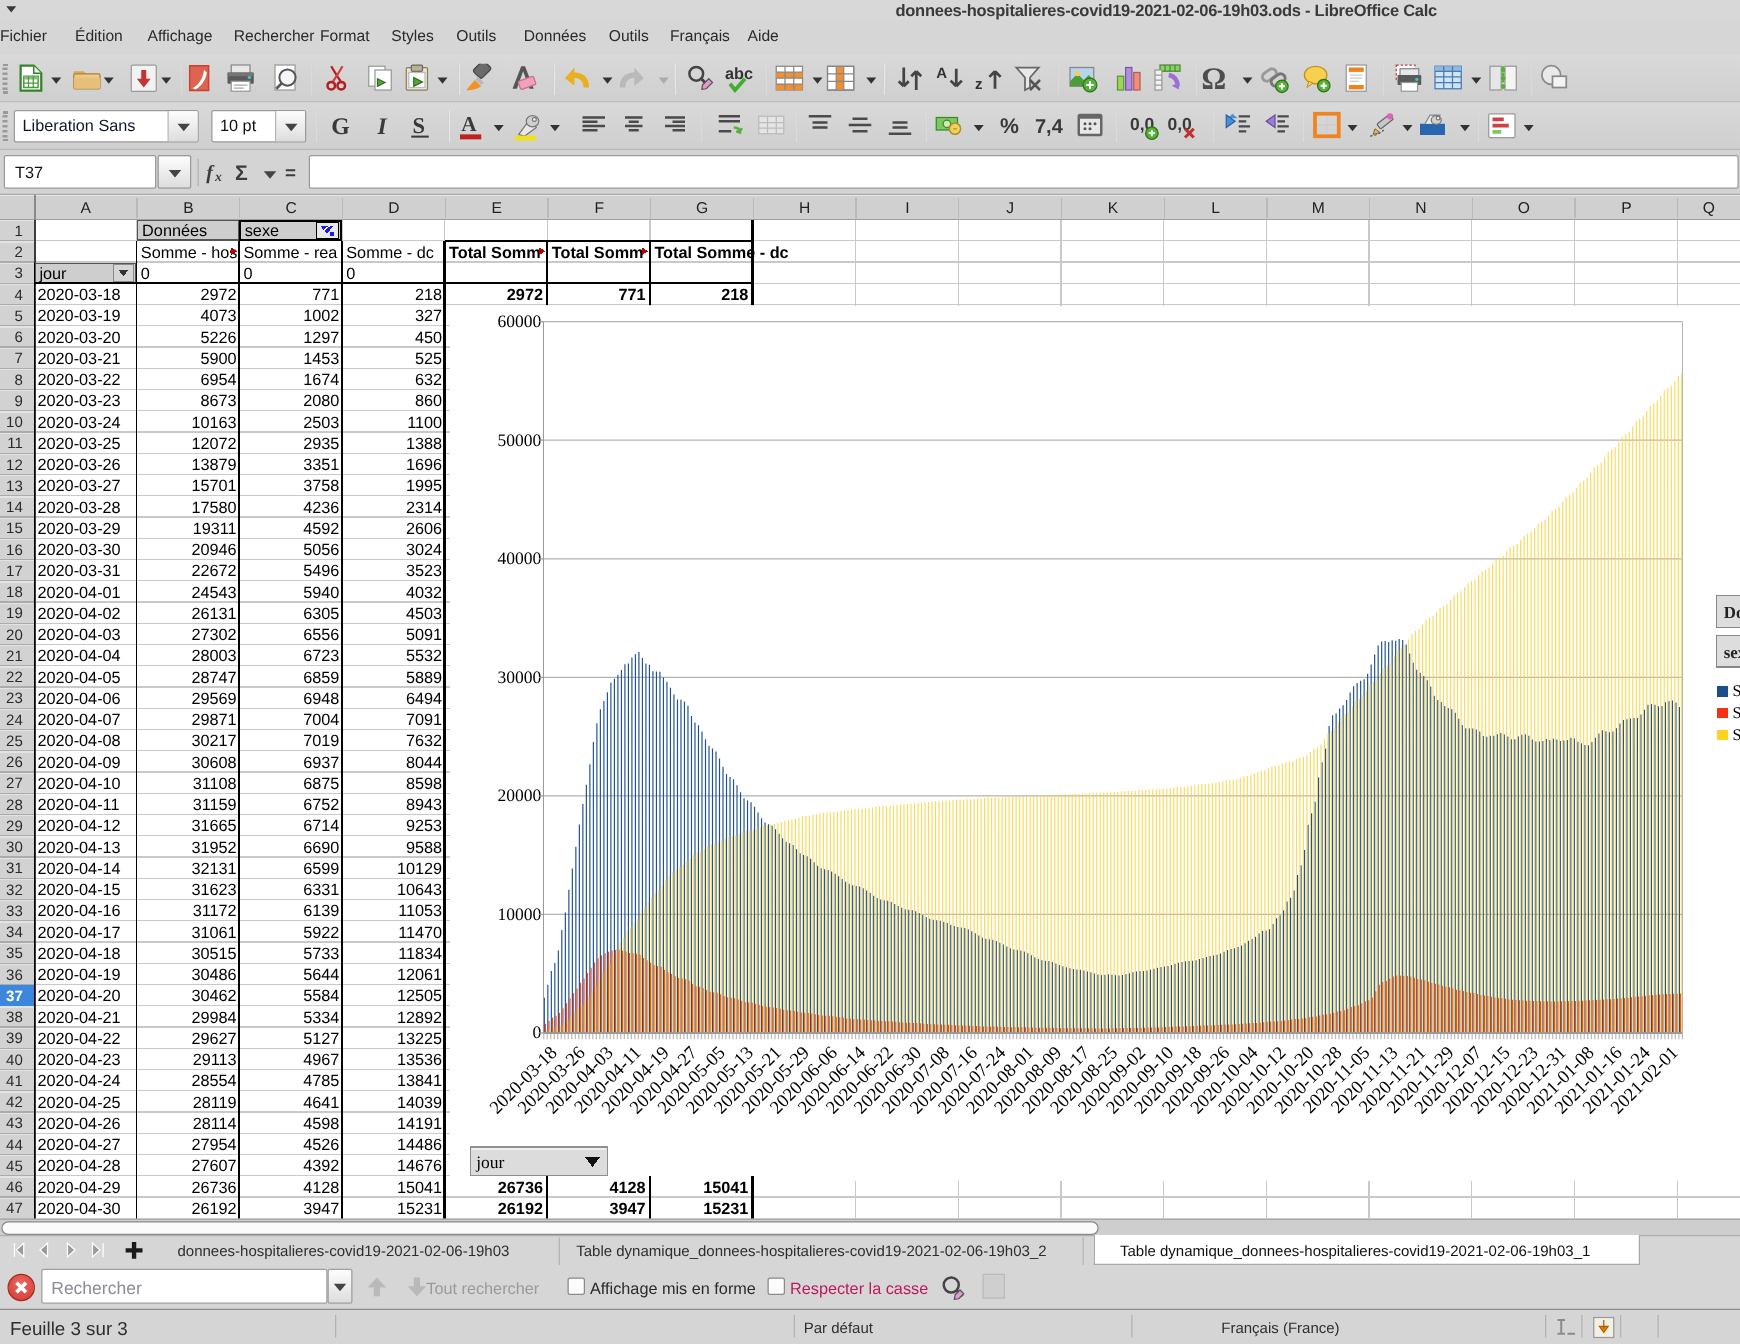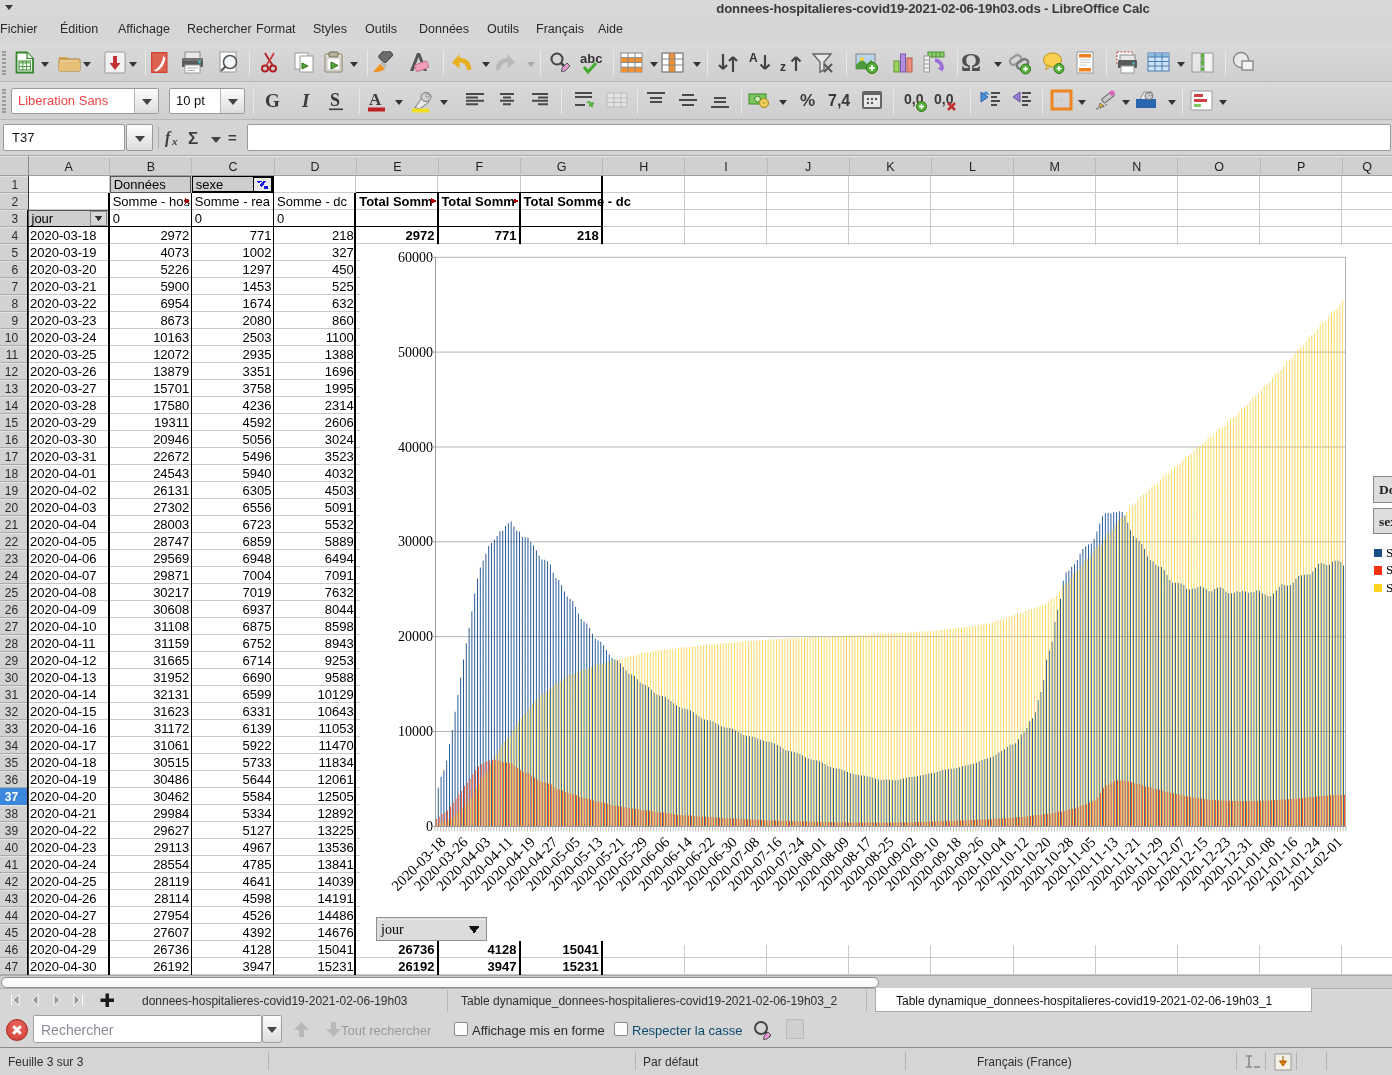--- a/index.html
+++ b/index.html
@@ -213,21 +213,21 @@
     <circle cx="11.5" cy="11.5" r="1.8" fill="#58b03c"></circle>
     <circle cx="11.5" cy="18" r="1.8" fill="#58b03c"></circle>
   </svg>
 <svg style="position:absolute;left:1232px;top:51px" width="24" height="24" viewBox="0 0 24 24">
     <circle cx="9" cy="9" r="7.5" fill="#e9e9e9" stroke="#8a8a8a" stroke-width="1.4"></circle>
     <rect x="10" y="10" width="11" height="9" fill="#f4f4f4" stroke="#8a8a8a" stroke-width="1.4"></rect>
   </svg>
 <div class="abs" style="left:0;top:82px;width:1392px;height:38px;background:linear-gradient(#d9d9d9,#cfcfcf);border-bottom:1px solid #b8b8b8"></div>
 <div class="abs" style="left:2px;top:89px;width:3px;height:24px;border-left:2px dotted #9a9a9a;border-right:2px dotted #9a9a9a"></div>
 <div style="position:absolute;left:11px;top:88px;width:148px;height:26px;background:#fff;border:1px solid #9a9a9a;border-radius:2px;">
-<span style="position:absolute;left:6px;top:4px;font-size:13px;color:#ef4444">Liberation Sans</span>
+<span style="position:absolute;left:6px;top:4px;font-size:13px;color:#0f172a">Liberation Sans</span>
 <div style="position:absolute;right:0;top:0;width:24px;height:24px;border-left:1px solid #b5b5b5;background:linear-gradient(#fdfdfd,#ddd);">
       <div style="position:absolute;left:7px;top:10px;width:0;height:0;border:5px solid transparent;border-top:6px solid #444"></div>
     </div>
   </div>
 <div style="position:absolute;left:169px;top:88px;width:76px;height:26px;background:#fff;border:1px solid #9a9a9a;border-radius:2px;">
 <span style="position:absolute;left:6px;top:4px;font-size:13px;color:#111">10 pt</span>
 <div style="position:absolute;right:0;top:0;width:24px;height:24px;border-left:1px solid #b5b5b5;background:linear-gradient(#fdfdfd,#ddd);">
       <div style="position:absolute;left:7px;top:10px;width:0;height:0;border:5px solid transparent;border-top:6px solid #444"></div>
     </div>
   </div>
@@ -916,29 +916,29 @@
     <div class="abs" style="left:4px;top:11px;width:0;height:0;border:5px solid transparent;border-top:6px solid #444"></div>
   </div>
 <svg class="abs" style="left:291px;top:1020px" width="60" height="19" viewBox="0 0 60 19">
     <path d="M10.5 2 3 10h5v7h5v-7h5z" fill="#b9b9b9"></path>
     <path d="M42.5 17 35 9h5V2h5v7h5z" fill="#b9b9b9"></path>
   </svg>
 <span class="abs" style="left:341px;top:1023px;font-size:13px;color:#9a9a9a">Tout rechercher</span>
 <div class="abs" style="left:454px;top:1022px;width:14px;height:14px;background:#fcfcfc;border:1px solid #8a8a8a;border-radius:2px"></div>
 <span class="abs" style="left:472px;top:1023px;font-size:13px;color:#2a2a2a">Affichage mis en forme</span>
 <div class="abs" style="left:614px;top:1022px;width:14px;height:14px;background:#fcfcfc;border:1px solid #8a8a8a;border-radius:2px"></div>
-<span class="abs" style="left:632px;top:1023px;font-size:13px;color:#0c4a6e">Respecter la casse</span>
+<span class="abs" style="left:632px;top:1023px;font-size:13px;color:#be185d">Respecter la casse</span>
 <svg class="abs" style="left:751px;top:1019px" width="24" height="24" viewBox="0 0 24 24">
     <circle cx="10" cy="9" r="6" fill="none" stroke="#444" stroke-width="2"></circle>
     <path d="M14 13l5 5" stroke="#444" stroke-width="2.5"></path>
     <path d="M13 17l4-4 3 3-4 4-3.5.5z" fill="#e49ad0" stroke="#555"></path>
   </svg>
 <div class="abs" style="left:786px;top:1019px;width:18px;height:20px;background:#cfcfcf;border:1px solid #bbb"></div>
 <div class="abs" style="left:0;top:1047px;width:1392px;height:28px;background:#d5d5d5;border-top:1px solid #8a8a8a"></div>
-<span class="abs" style="left:8px;top:1055px;font-size:12px;color:#2e2e2e">Feuille 3 sur 3</span>
+<span class="abs" style="left:8px;top:1055px;font-size:15px;color:#2e2e2e">Feuille 3 sur 3</span>
 <span class="abs" style="left:643px;top:1055px;font-size:12px;color:#2e2e2e">Par défaut</span>
 <span class="abs" style="left:977px;top:1055px;font-size:12px;color:#2e2e2e">Français (France)</span>
 <div class="abs" style="left:268px;top:1052px;width:1px;height:18px;background:#b2b2b2"></div>
 <div class="abs" style="left:635px;top:1052px;width:1px;height:18px;background:#b2b2b2"></div>
 <div class="abs" style="left:905px;top:1052px;width:1px;height:18px;background:#b2b2b2"></div>
 <div class="abs" style="left:1236px;top:1052px;width:1px;height:18px;background:#b2b2b2"></div>
 <div class="abs" style="left:1265px;top:1052px;width:1px;height:18px;background:#b2b2b2"></div>
 <div class="abs" style="left:1296px;top:1052px;width:1px;height:18px;background:#b2b2b2"></div>
 <div class="abs" style="left:1326px;top:1052px;width:1px;height:18px;background:#b2b2b2"></div>
 <svg class="abs" style="left:1243px;top:1054px" width="20" height="16" viewBox="0 0 20 16">

